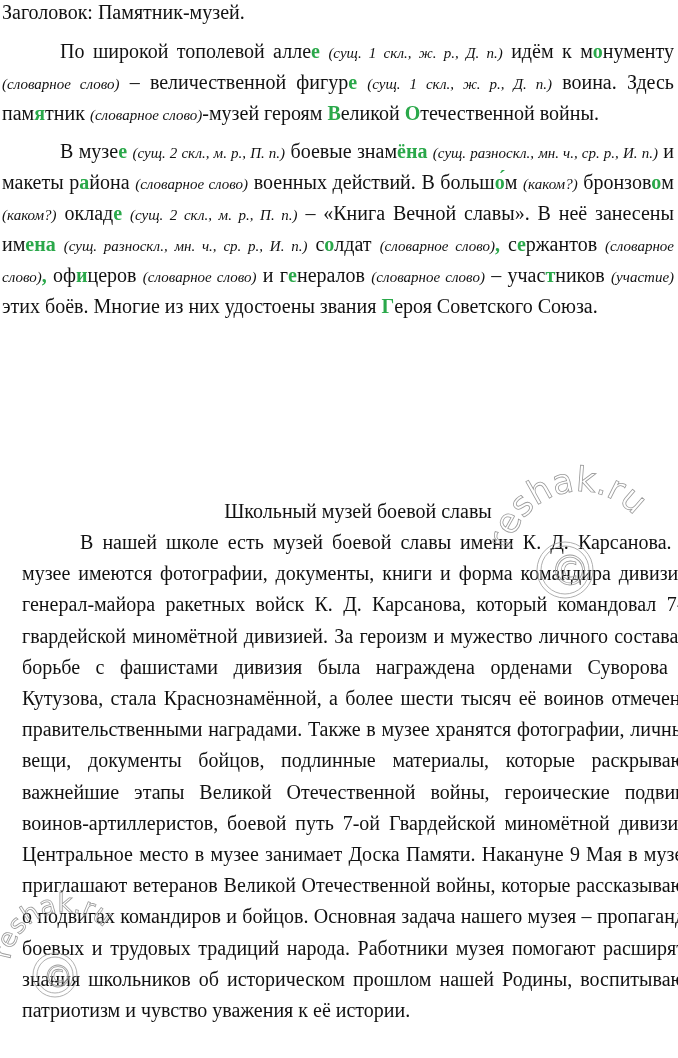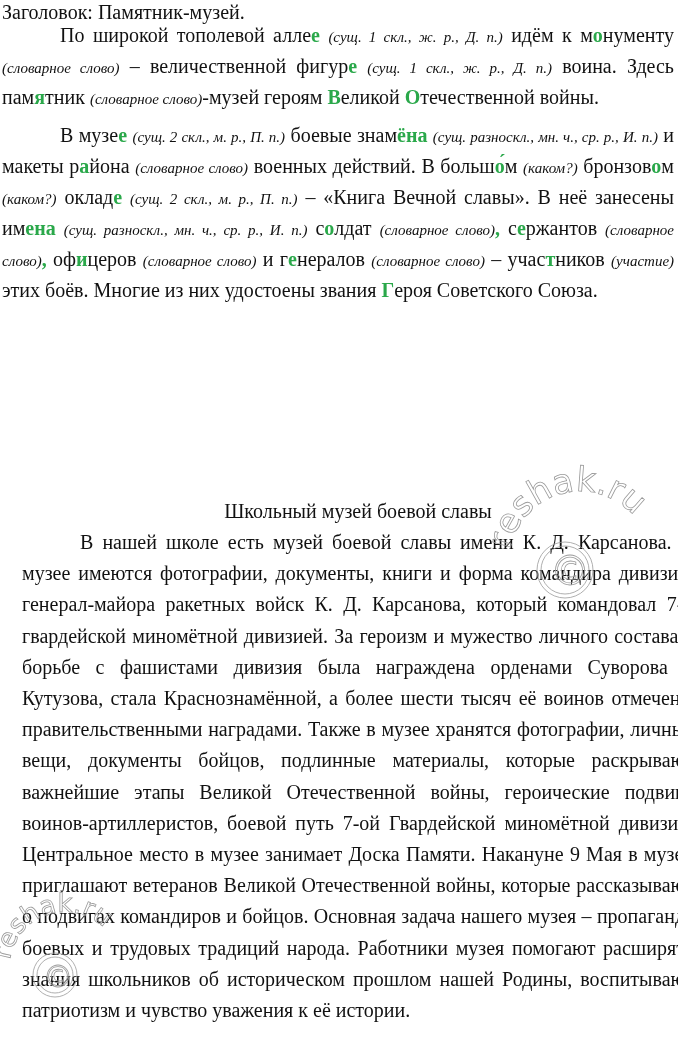--- a/index.html
+++ b/index.html
@@ -25,21 +25,21 @@
       position: absolute;
       left: 2px;
       top: -2px;
       font-size: 20px;
       line-height: 29px;
       white-space: nowrap;
     }
     .section1 {
       position: absolute;
       left: 2px;
-      top: 21px;
+      top: 37px;
       width: 672px;
     }
     .para {
       font-size: 20px;
       line-height: 29px;
       text-align: justify;
       text-indent: 58px;
       margin: 0 0 7px 0;
     }
     .g {

